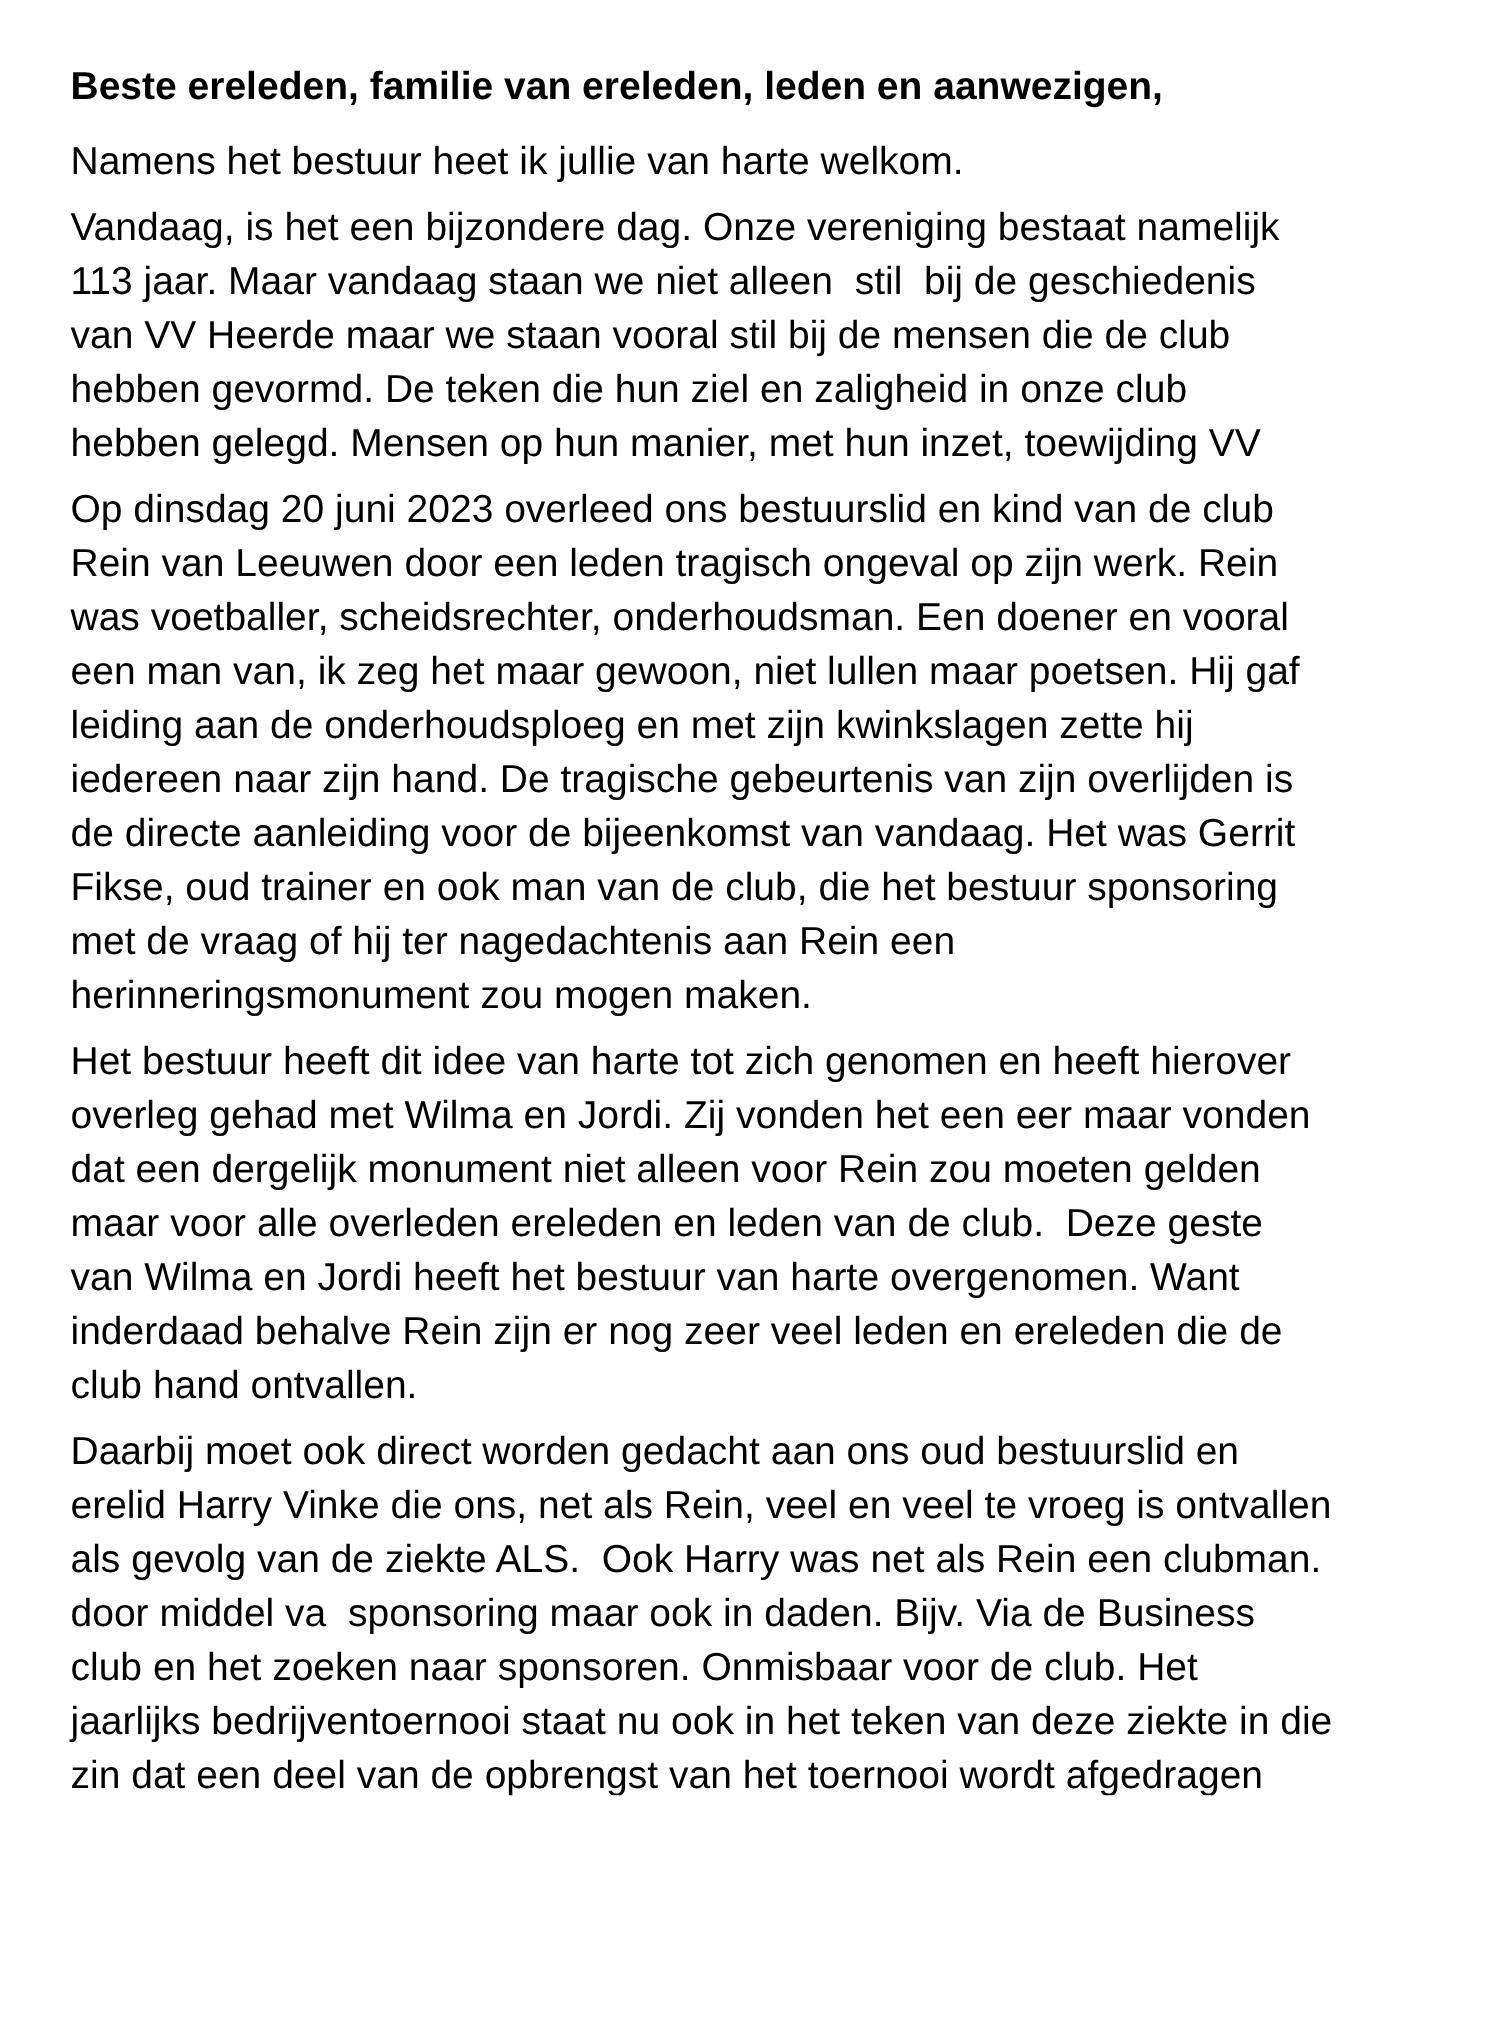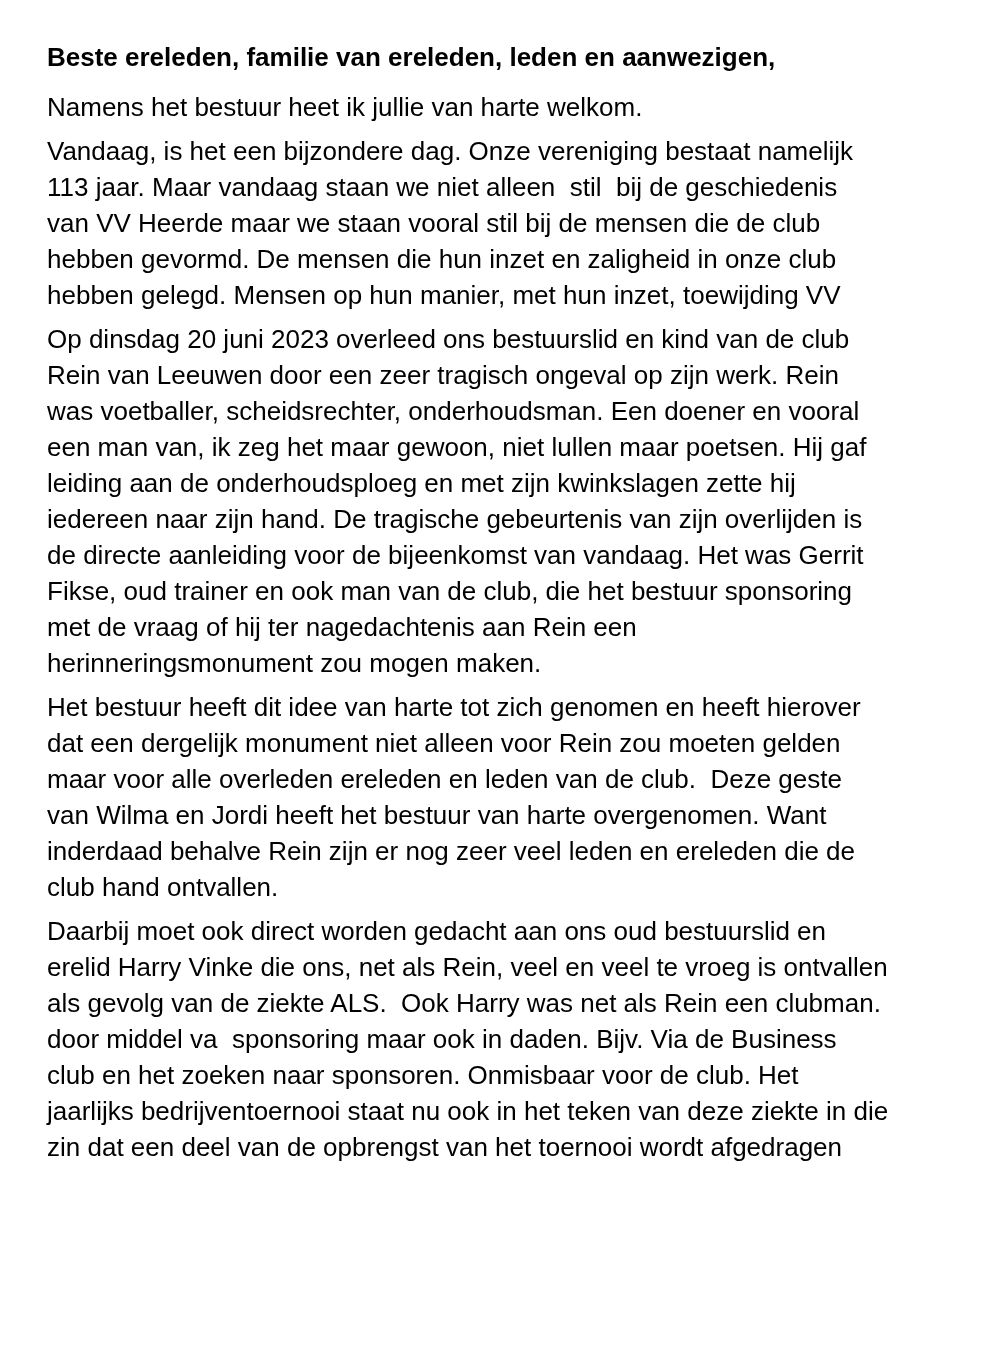--- a/index.html
+++ b/index.html
@@ -43,37 +43,38 @@
       <div class="block heading">
         <div class="line">Beste ereleden, familie van ereleden, leden en aanwezigen,</div>
       </div>
       <div class="block paragraph">
         <div class="line">Namens het bestuur heet ik jullie van harte welkom.</div>
       </div>
       <div class="block paragraph">
         <div class="line">Vandaag, is het een bijzondere dag. Onze vereniging bestaat namelijk</div>
         <div class="line">113 jaar. Maar vandaag staan we niet alleen  stil  bij de geschiedenis</div>
         <div class="line">van VV Heerde maar we staan vooral stil bij de mensen die de club</div>
-        <div class="line">hebben gevormd. De mensen die hun inzet en zaligheid in onze club</div>
+        <div class="line">hebben gevormd. De teken die hun ziel en zaligheid in onze club</div>
         <div class="line">hebben gelegd. Mensen op hun manier, met hun inzet, toewijding VV</div>
       </div>
       <div class="block paragraph">
         <div class="line">Op dinsdag 20 juni 2023 overleed ons bestuurslid en kind van de club</div>
-        <div class="line">Rein van Leeuwen door een zeer tragisch ongeval op zijn werk. Rein</div>
+        <div class="line">Rein van Leeuwen door een leden tragisch ongeval op zijn werk. Rein</div>
         <div class="line">was voetballer, scheidsrechter, onderhoudsman. Een doener en vooral</div>
         <div class="line">een man van, ik zeg het maar gewoon, niet lullen maar poetsen. Hij gaf</div>
         <div class="line">leiding aan de onderhoudsploeg en met zijn kwinkslagen zette hij</div>
         <div class="line">iedereen naar zijn hand. De tragische gebeurtenis van zijn overlijden is</div>
         <div class="line">de directe aanleiding voor de bijeenkomst van vandaag. Het was Gerrit</div>
         <div class="line">Fikse, oud trainer en ook man van de club, die het bestuur sponsoring</div>
         <div class="line">met de vraag of hij ter nagedachtenis aan Rein een</div>
         <div class="line">herinneringsmonument zou mogen maken.</div>
       </div>
       <div class="block paragraph">
         <div class="line">Het bestuur heeft dit idee van harte tot zich genomen en heeft hierover</div>
+        <div class="line">overleg gehad met Wilma en Jordi. Zij vonden het een eer maar vonden</div>
         <div class="line">dat een dergelijk monument niet alleen voor Rein zou moeten gelden</div>
         <div class="line">maar voor alle overleden ereleden en leden van de club.  Deze geste</div>
         <div class="line">van Wilma en Jordi heeft het bestuur van harte overgenomen. Want</div>
         <div class="line">inderdaad behalve Rein zijn er nog zeer veel leden en ereleden die de</div>
         <div class="line">club hand ontvallen.</div>
       </div>
       <div class="block paragraph">
         <div class="line">Daarbij moet ook direct worden gedacht aan ons oud bestuurslid en</div>
         <div class="line">erelid Harry Vinke die ons, net als Rein, veel en veel te vroeg is ontvallen</div>
         <div class="line">als gevolg van de ziekte ALS.  Ook Harry was net als Rein een clubman.</div>

